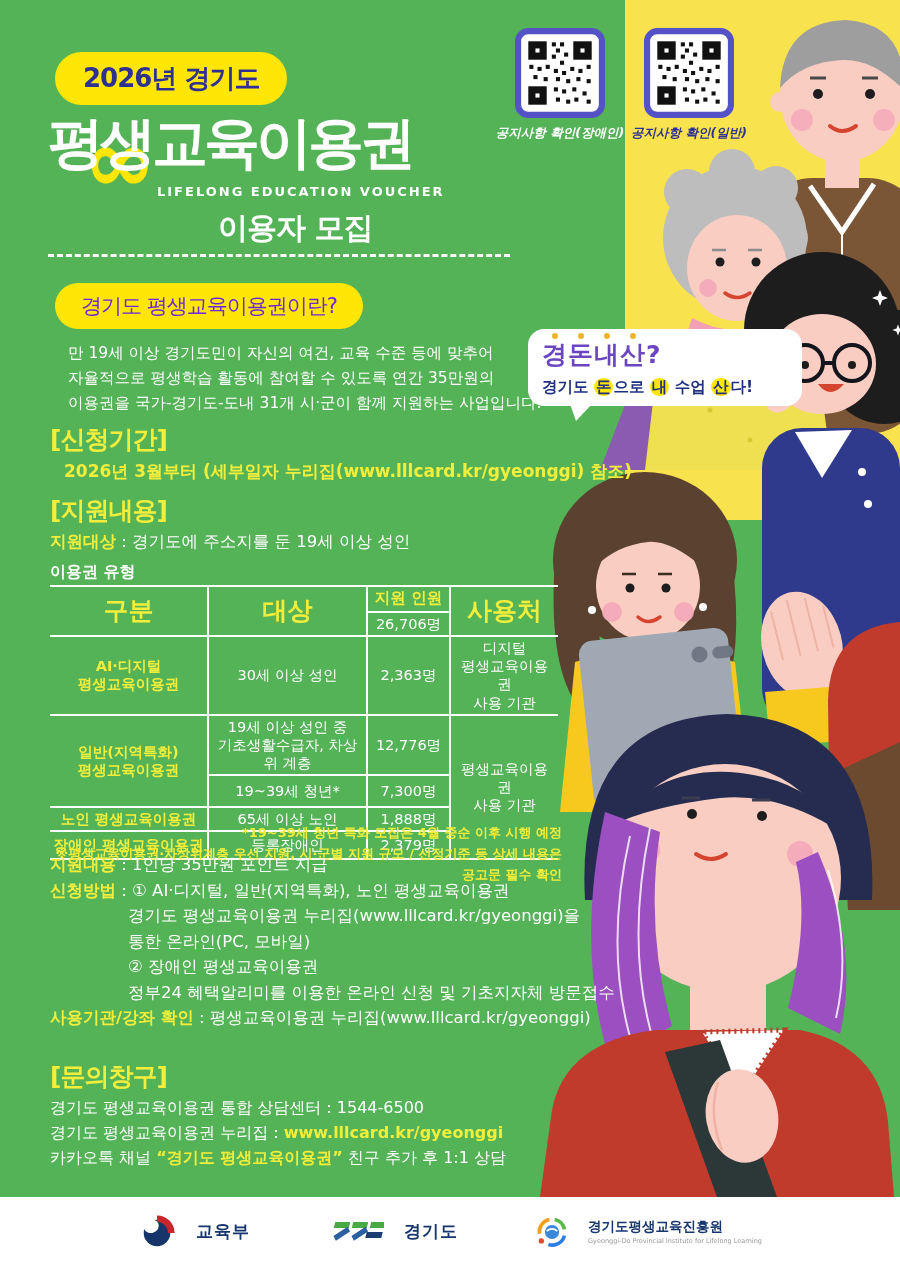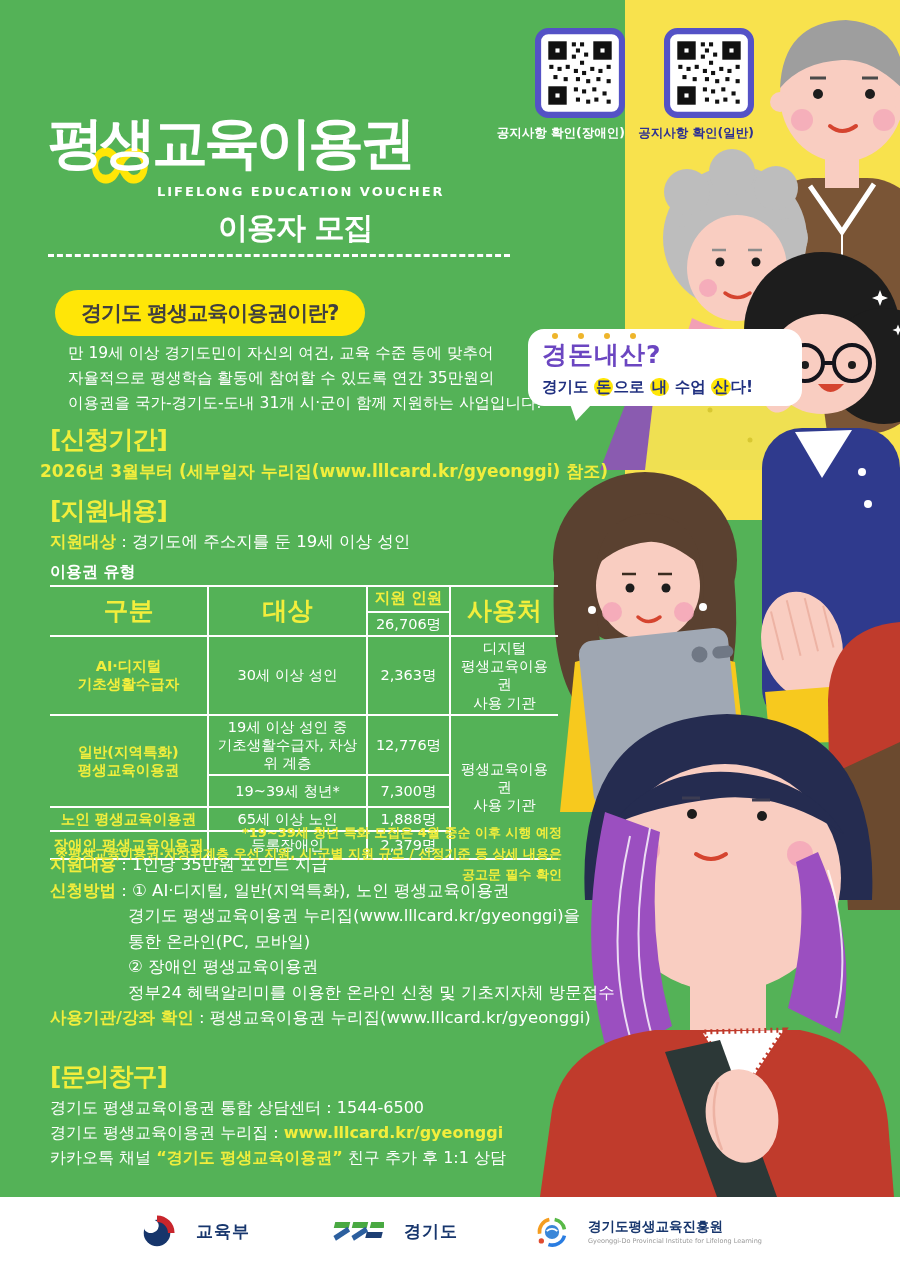--- a/index.html
+++ b/index.html
@@ -11,40 +11,40 @@
   .pl{white-space:pre-line;}
   
   .top-pill{left:55px;top:52px;background:#ffe607;color:#2e3192;font-size:26px;font-weight:800;
     padding:9px 28px;border-radius:30px;letter-spacing:-1px;}
   .main-title{left:48px;top:106px;color:#fff;font-size:56px;font-weight:800;letter-spacing:-4px;}
   .infinity{left:84px;top:118px;color:#ffe607;font-size:86px;font-weight:700;line-height:1;z-index:1;}
   .sub-en{left:157px;top:184px;color:#fff;font-size:13px;font-weight:700;letter-spacing:2px;}
   .recruit{left:218px;top:208px;color:#fff;font-size:30px;font-weight:800;letter-spacing:-1px;}
   .dashed{left:48px;top:254px;width:462px;border-top:3px dashed #fff;height:0;}
   
-  .qr-block{width:130px;text-align:right;}
+  .qr-block{width:130px;text-align:center;font-style:italic;}
   .qr-label{margin-top:3px;font-size:12.5px;font-weight:800;}
   .qr-label.wh{color:#fff;} .qr-label.nv{color:#2e3192;}
   
   .bubble{left:528px;top:329px;width:246px;background:#fff;border-radius:16px;padding:9px 14px 8px;z-index:4;}
   .bubble:after{content:"";position:absolute;left:42px;bottom:-15px;width:0;height:0;
     border-left:6px solid transparent;border-right:16px solid transparent;border-top:17px solid #fff;}
   .bub1{font-size:25px;font-weight:800;color:#6b46c1;letter-spacing:1px;}
   .bub1 .seg-dot{position:relative;display:inline-block;}
   .bub1 .seg-dot:before{content:"";position:absolute;top:-5px;left:50%;margin-left:-3px;width:6px;height:6px;
     border-radius:50%;background:#eeb52c;}
   .bub2{margin-top:6px;font-size:15.5px;font-weight:800;color:#203080;}
   .bub2 .seg-hl{background:#ffe607;border-radius:999px;padding:0 2px;}
   
-  .about-pill{left:55px;top:283px;background:#ffe607;color:#404040;font-size:21px;font-weight:700;
-    padding:9px 26px;border-radius:26px;letter-spacing:-1px;margin-top:7px;}
+  .about-pill{left:55px;top:283px;background:#ffe607;color:#6d28d9;font-size:21px;font-weight:400;
+    padding:9px 26px;border-radius:26px;letter-spacing:-1px;}
   .about-body{left:68px;top:341px;width:480px;color:#fff;font-size:15.5px;line-height:1.62;font-weight:500;}
   .yh{color:#f2ee3c;font-weight:800;}
   .h1{font-size:25px;letter-spacing:-1px;}
-  .apply-t{left:40px;top:460px;width:620px;color:#f2ee3c;font-size:17px;font-weight:700;}
+  .apply-t{left:64px;top:460px;width:620px;color:#f2ee3c;font-size:17px;font-weight:700;}
   .target-line{left:50px;top:531px;font-size:16.5px;color:#fff;}
   
   .tbl-label{left:50px;top:562px;color:#fff;font-size:16px;font-weight:800;}
   table.vt{left:50px;top:585px;position:absolute;border-collapse:collapse;table-layout:fixed;z-index:2;}
   table.vt td{border:2px solid #fff;color:#fff;text-align:center;vertical-align:middle;
     font-size:14.5px;padding:2px 3px;line-height:1.25;}
   table.vt td.hd{color:#f2ee3c;font-weight:800;font-size:25px;}
   table.vt td.hd2{color:#f2ee3c;font-weight:800;font-size:15.5px;}
   table.vt td.ty{color:#f2ee3c;font-weight:800;font-size:14.5px;}
   table.vt td.bl0{border-left:none;} table.vt td.br0{border-right:none;}
@@ -191,20 +191,21 @@
       <path d="M348,870 Q372,950 356,1018" stroke="#fff" stroke-width="2" fill="none" opacity="0.8"></path>
       <rect x="210" y="972" width="76" height="60" fill="#f9cdc1"></rect>
       <path d="M60,1197 L72,1110 Q85,1042 175,1030 L320,1030 Q400,1046 408,1122 L414,1197 Z" fill="#c03b2c"></path>
       <path d="M222,1032 L262,1094 L304,1030 Z" fill="#fff" stroke="#c03b2c" stroke-width="5" stroke-dasharray="2,4"></path>
       <path d="M185,1052 L240,1040 L297,1197 L237,1197 Z" fill="#2c3837"></path>
       <ellipse cx="262" cy="1116" rx="36" ry="47" fill="#f9cdc1" transform="rotate(-10 262 1116)"></ellipse>
       <path d="M238,1082 Q228,1115 242,1150" stroke="#edb3a4" stroke-width="2.5" fill="none"></path>
     </g>
   </svg>
 
+  <div class="abs top-pill z2">2026년 경기도</div>
   <div class="abs infinity">∞</div>
   <div class="abs main-title z2">평생교육이용권</div>
   <div class="abs sub-en z2">LIFELONG EDUCATION VOUCHER</div>
   <div class="abs recruit z2">이용자 모집</div>
   <div class="abs dashed z2"></div>
 
   <svg width="0" height="0" style="position:absolute">
     <defs>
       <symbol id="qr-sym" viewBox="0 0 88 88">
         <rect x="3" y="3" width="82" height="82" rx="10" fill="#fff" stroke="#5452c6" stroke-width="6"></rect>
@@ -291,21 +292,21 @@
       <td class="hd bl0" rowspan="2">구분</td>
       <td class="hd" rowspan="2">대상</td>
       <td class="hd2">지원 인원</td>
       <td class="hd br0" rowspan="2">사용처</td>
     </tr>
     <tr style="height:22px">
           <td>26,706명</td>
         </tr>
     <tr style="height:54px">
       <td class="ty pl bl0">AI·디지털
-기초생활수급자</td>
+평생교육이용권</td>
       <td class="pl">30세 이상 성인</td>
       <td>2,363명</td>
       <td class="pl br0">디지털
 평생교육이용권
 사용 기관</td>
     </tr>
     <tr style="height:40px">
       <td class="ty pl bl0" rowspan="2">일반(지역특화)
 평생교육이용권</td>
       <td class="pl">19세 이상 성인 중

